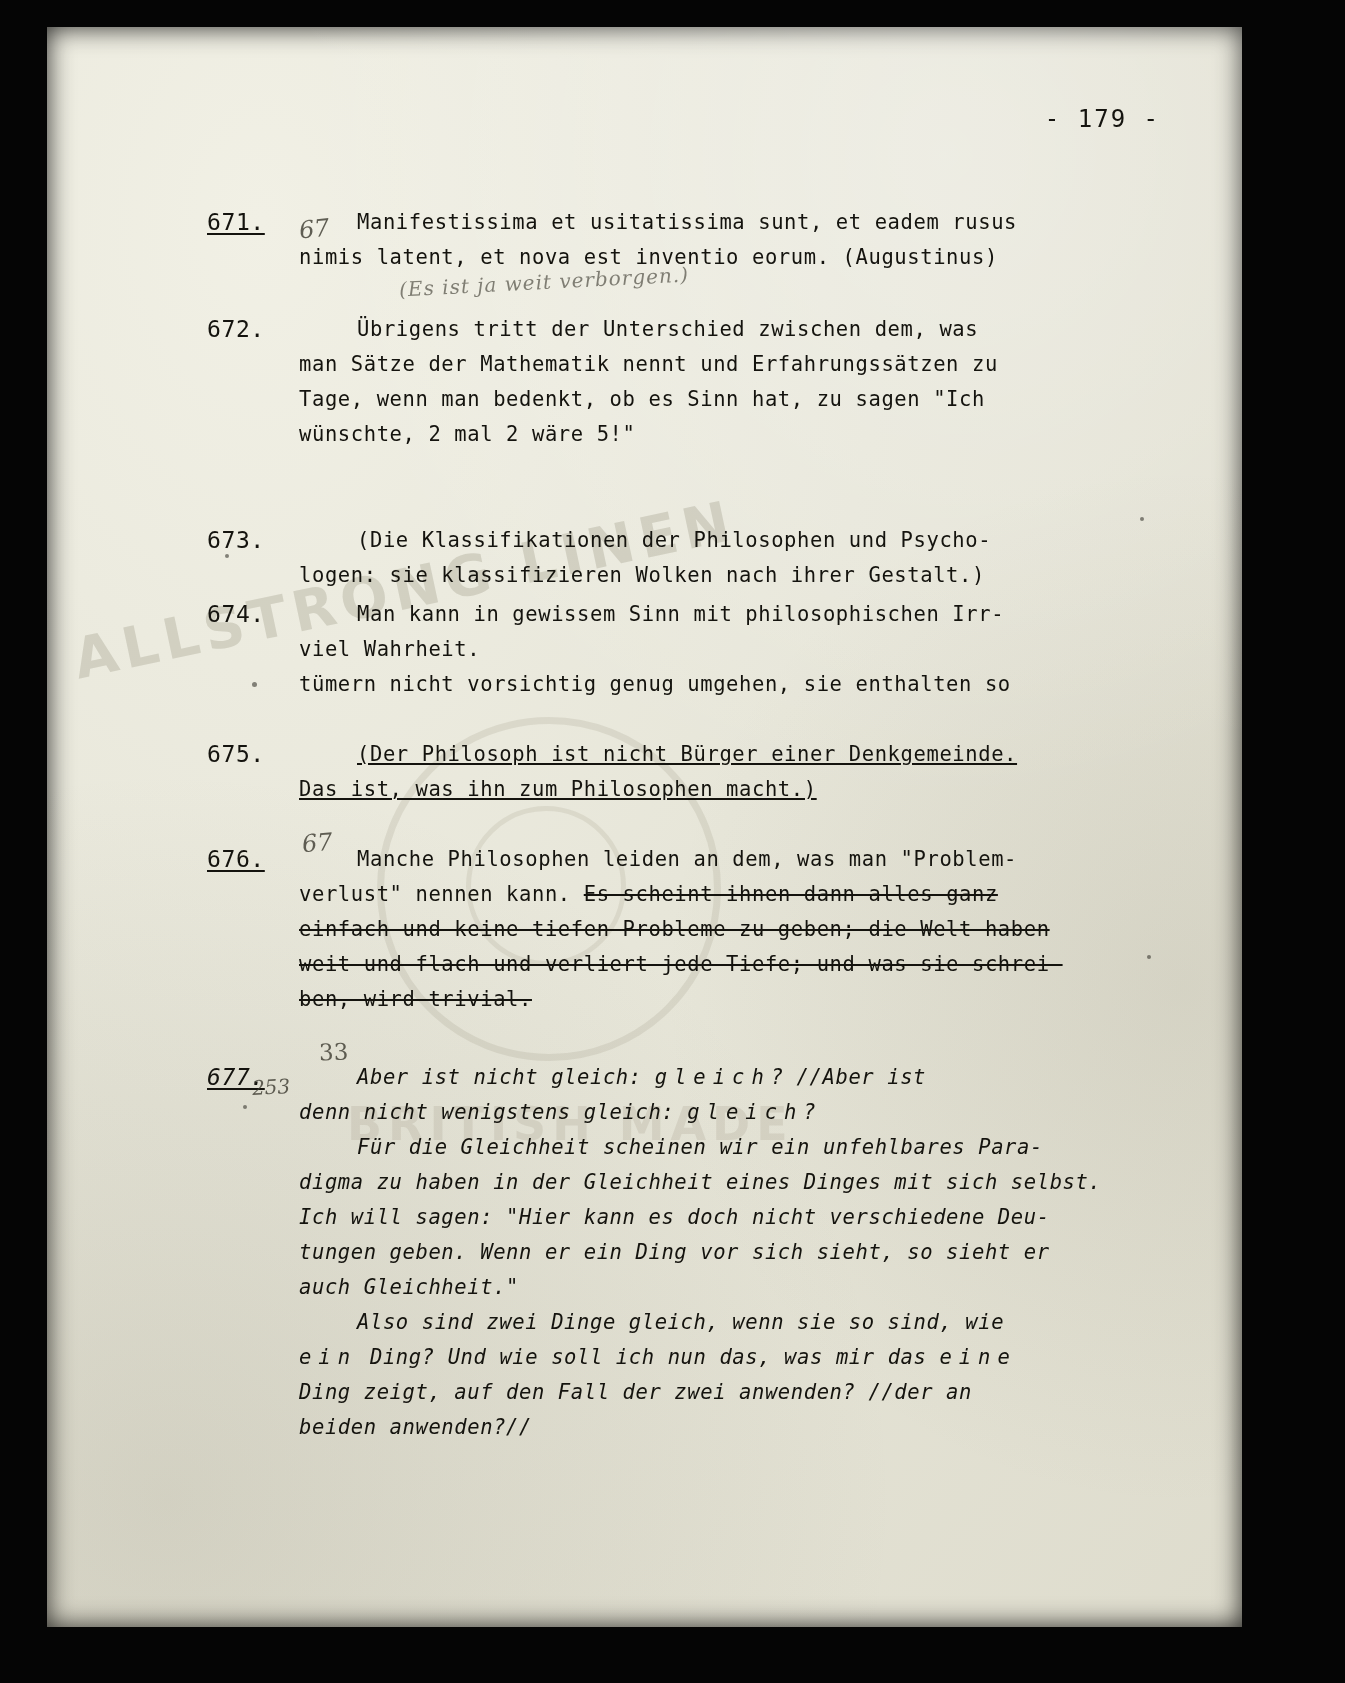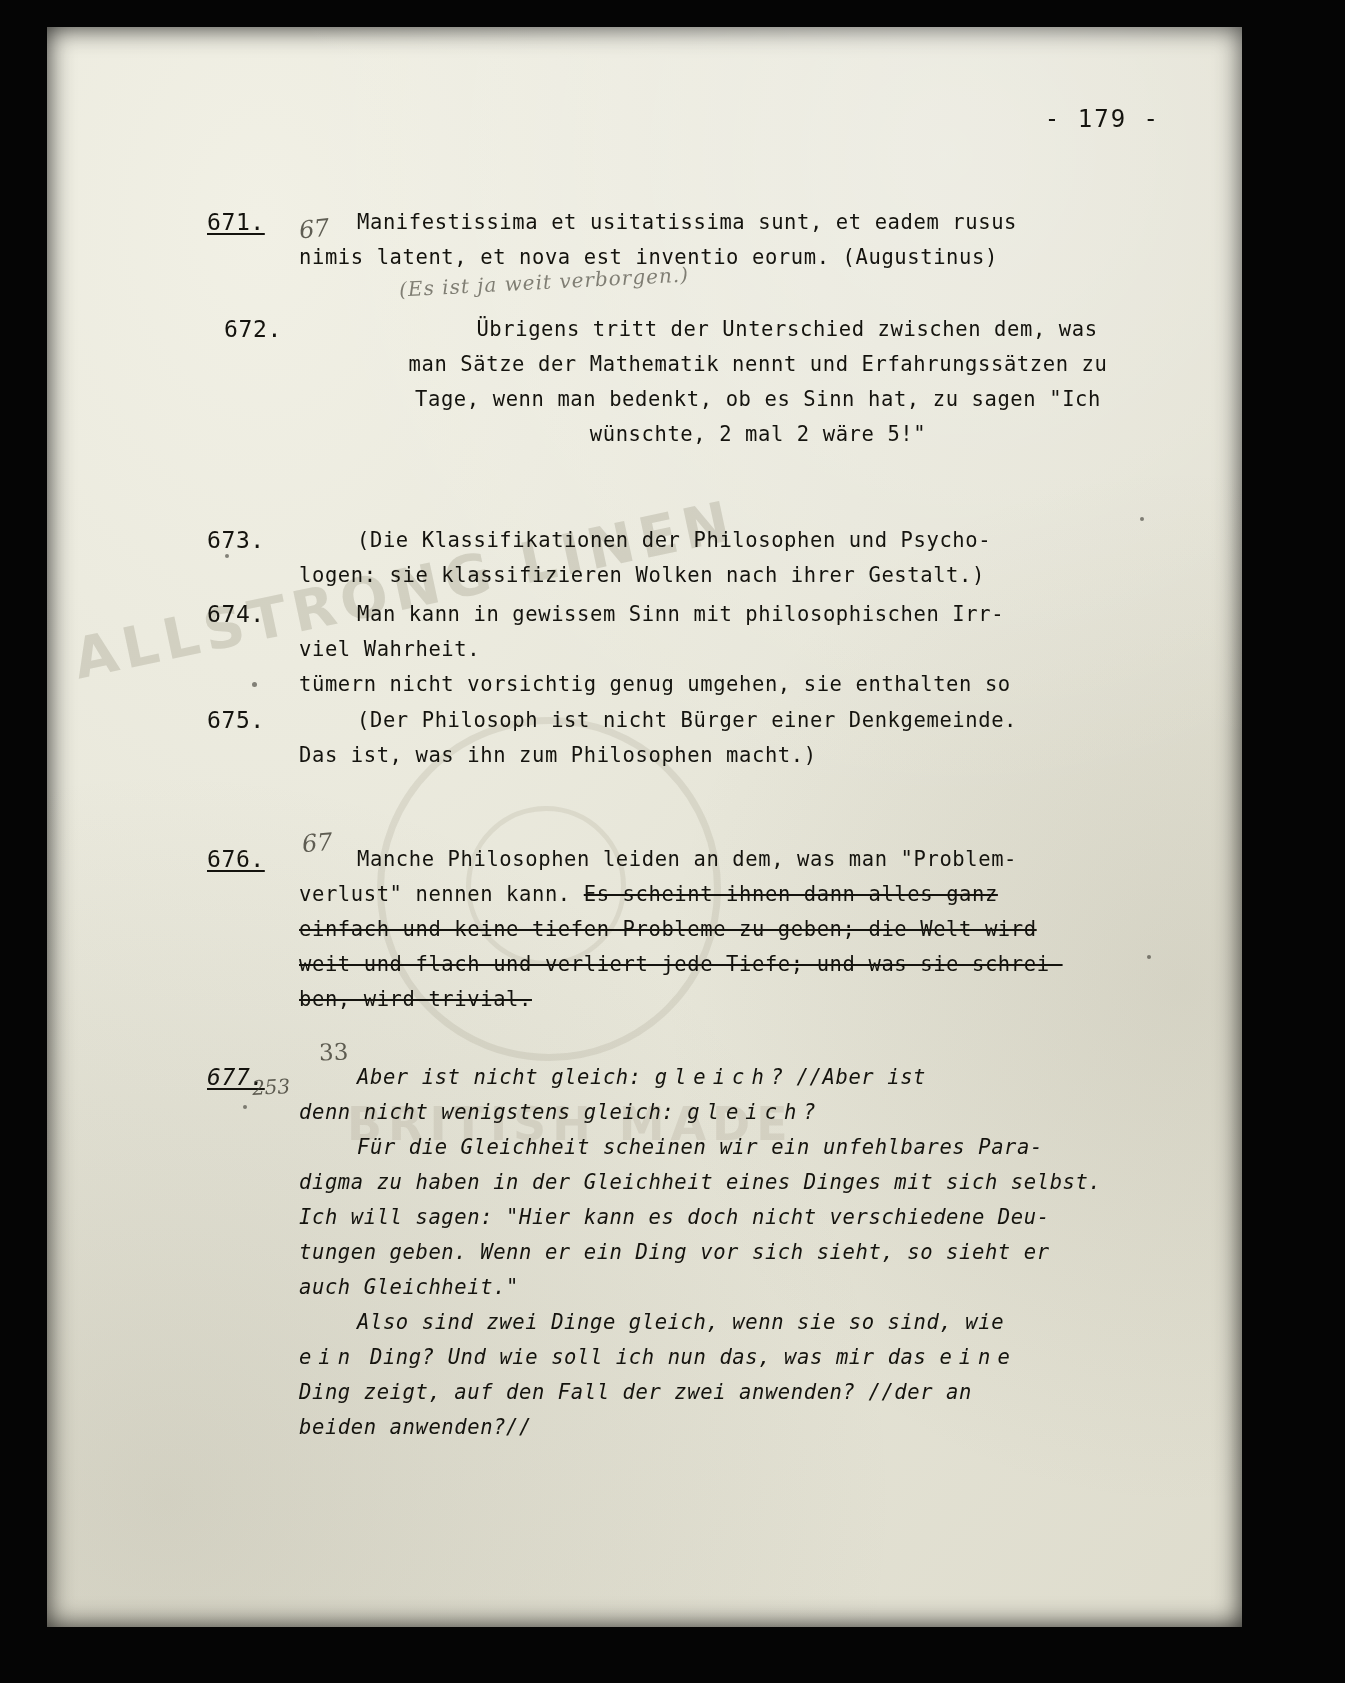--- a/index.html
+++ b/index.html
@@ -161,21 +161,21 @@
       <div class="pagenum">- 179 -</div>
 
       <div class="entry" style="top:178px;">
         <span class="num underlined">671.</span>
         <div class="body">
           <div><span class="indent"></span><span>Manifestissima et usitatissima sunt, et eadem rusus</span></div>
           <div>nimis latent, et nova est inventio eorum. (Augustinus)</div>
         </div>
       </div>
 
-      <div class="entry" style="top:285px;text-align:center;">
+      <div class="entry" style="top:285px;">
         <span class="num">672.</span>
         <div class="body">
           <div><span class="indent"></span><span>Übrigens tritt der Unterschied zwischen dem, was</span></div>
           <div>man Sätze der Mathematik nennt und Erfahrungssätzen zu</div>
           <div>Tage, wenn man bedenkt, ob es Sinn hat, zu sagen "Ich</div>
           <div>wünschte, 2 mal 2 wäre 5!"</div>
         </div>
       </div>
 
       <div class="entry" style="top:462px;margin-top:34px;">
@@ -188,34 +188,34 @@
 
       <div class="entry" style="top:570px;">
         <span class="num">674.</span>
         <div class="body">
           <div><span class="indent"></span><span>Man kann in gewissem Sinn mit philosophischen Irr-</span></div>
           <div>viel Wahrheit.</div>
           <div>tümern nicht vorsichtig genug umgehen, sie enthalten so</div>
         </div>
       </div>
 
-      <div class="entry" style="top:676px;">
+      <div class="entry" style="top:710px;text-decoration:underline;">
         <span class="num">675.</span>
         <div class="body">
           <div><span class="indent"></span><span>(Der Philosoph ist nicht Bürger einer Denkgemeinde.</span></div>
           <div>Das ist, was ihn zum Philosophen macht.)</div>
         </div>
       </div>
 
       <div class="entry" style="top:815px;">
         <span class="num underlined">676.</span>
         <div class="body">
           <div><span class="indent"></span><span>Manche Philosophen leiden an dem, was man "Problem-</span></div>
           <div><span>verlust" nennen kann.</span> <span class="strike">Es scheint ihnen dann alles ganz</span></div>
-          <div class="strike">einfach und keine tiefen Probleme zu geben; die Welt wird</div>
+          <div class="strike">einfach und keine tiefen Probleme zu geben; die Welt haben</div>
           <div class="strike">weit und flach und verliert jede Tiefe; und was sie schrei-</div>
           <div class="strike">ben, wird trivial.</div>
         </div>
       </div>
 
       <div class="entry" style="top:1033px;font-style:italic;">
         <span class="num underlined">677.</span>
         <div class="body">
           <div><span class="indent"></span>Aber ist nicht gleich: <span class="spaced">gleich</span>? //Aber ist</div>
           <div>denn nicht wenigstens gleich: <span class="spaced">gleich</span>?</div>

